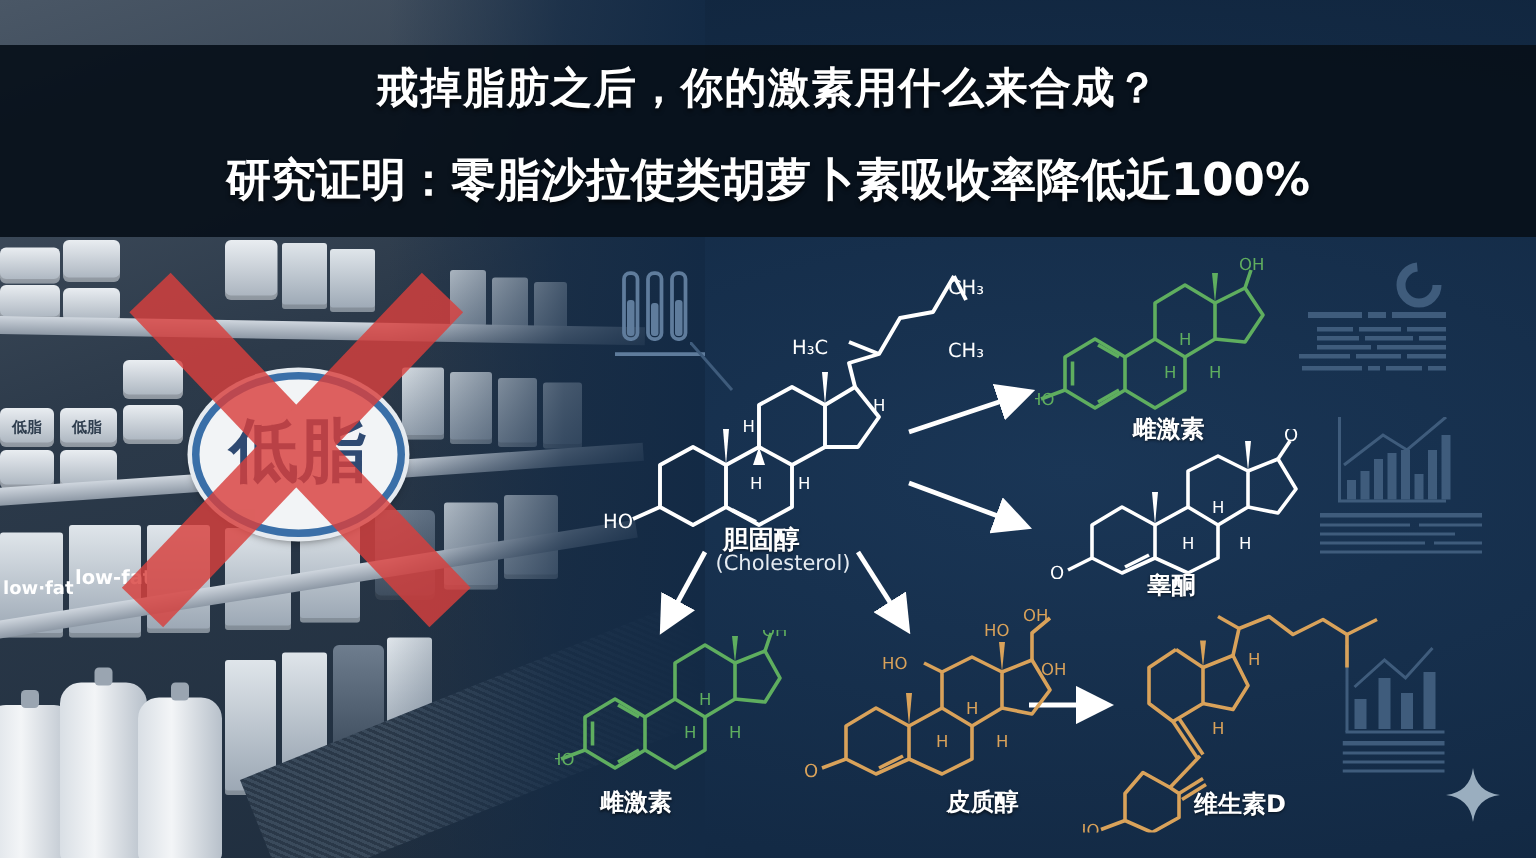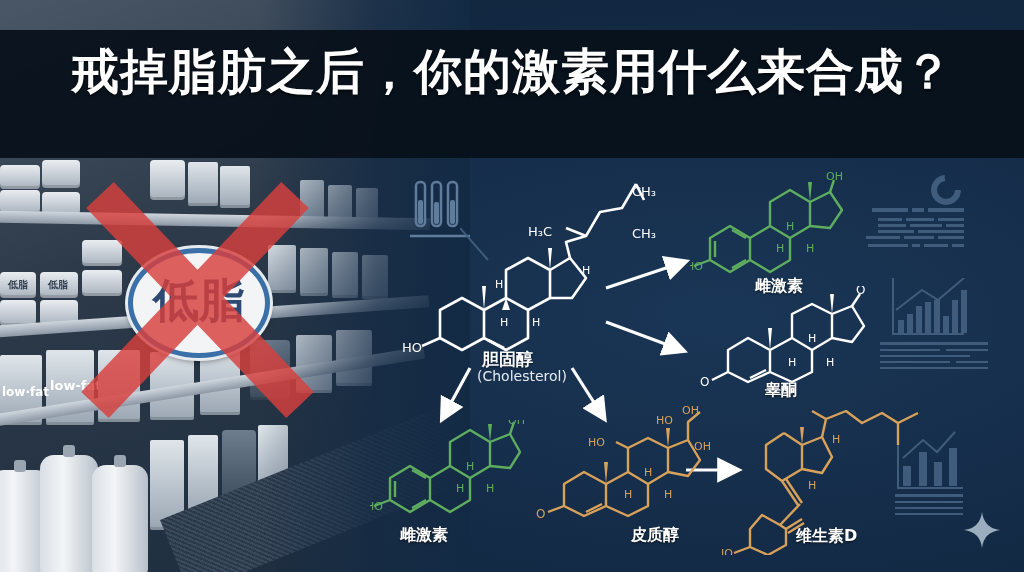--- a/index.html
+++ b/index.html
@@ -14,21 +14,21 @@
   .shelf { position:absolute; left:-40px; height:12px; background:linear-gradient(#cfd6de,#8d98a5); transform-origin:left center; }
   .item { position:absolute; border-radius:4px; background:linear-gradient(#e9edf1,#a7b1bc); box-shadow: inset 0 -3px 0 rgba(0,0,0,0.15); }
   .item.dark { background:linear-gradient(#6e7d8e,#3c4b5c); }
   .item.box { border-radius:2px; background:linear-gradient(#dfe5ea,#9aa6b3); }
   .jug { position:absolute; border-radius:14px 14px 6px 6px; background:linear-gradient(90deg,#d9dfe5,#f3f5f7 40%,#b7c0ca); }
   .jug::before { content:""; position:absolute; left:40%; top:-10px; width:20%; height:12px; border-radius:3px; background:#9aa5b1; }
   .label-low { position:absolute; color:#2f3e4f; font-weight:bold; font-size:15px; }
 
   
   #header-band { position:absolute; left:0; top:30px; width:1024px; height:128px; background:rgba(8,16,26,0.93); }
-  #title { position:absolute; left:0; right:0; top:40px; text-align:center; color:#ffffff; font-size:48px; font-weight:bold; letter-spacing:1px;
+  #title { position:absolute; left:0; right:0; top:40px; text-align:center; color:#ffffff; font-size:28px; font-weight:bold; letter-spacing:1px;
     font-family:"DejaVu Sans", sans-serif; text-shadow:0 2px 3px rgba(0,0,0,0.6); }
   #subtitle { position:absolute; left:0; right:0; top:100px; text-align:center; color:#ffffff; font-size:30px; font-weight:bold;
     font-family:"DejaVu Sans", sans-serif; text-shadow:0 2px 3px rgba(0,0,0,0.6); }
 
   
   #badge { position:absolute; left:128px; top:248px; width:142px; height:110px; }
   #badge .ring { position:absolute; inset:0; border-radius:50%; background:#f2f4f6; border:5px solid #3a6fa8; box-shadow:0 0 0 3px #e6ebf0, 0 3px 6px rgba(0,0,0,.5); }
   #badge .txt { position:absolute; left:0; right:0; top:22px; text-align:center; font-size:46px; font-weight:bold; color:#2f4a72; font-family:"DejaVu Sans", sans-serif; }
   #red-x { position:absolute; left:80px; top:175px; width:235px; height:245px; pointer-events:none; }
 
@@ -359,13 +359,14 @@
     <g fill="#d9a25a" font-size="11">
       <text x="-6" y="152">HO</text>
       <text x="110" y="38">H</text>
       <text x="86" y="84">H</text>
     </g>
   </svg>
   <div class="mol-label" style="left:796px;top:526px;">维生素D</div>
 
   <div id="header-band"></div>
   <div id="title">戒掉脂肪之后，你的激素用什么来合成？</div>
+  <div id="subtitle">研究证明：零脂沙拉使类胡萝卜素吸收率降低近100%</div>
 </div>
 
 </body></html>

